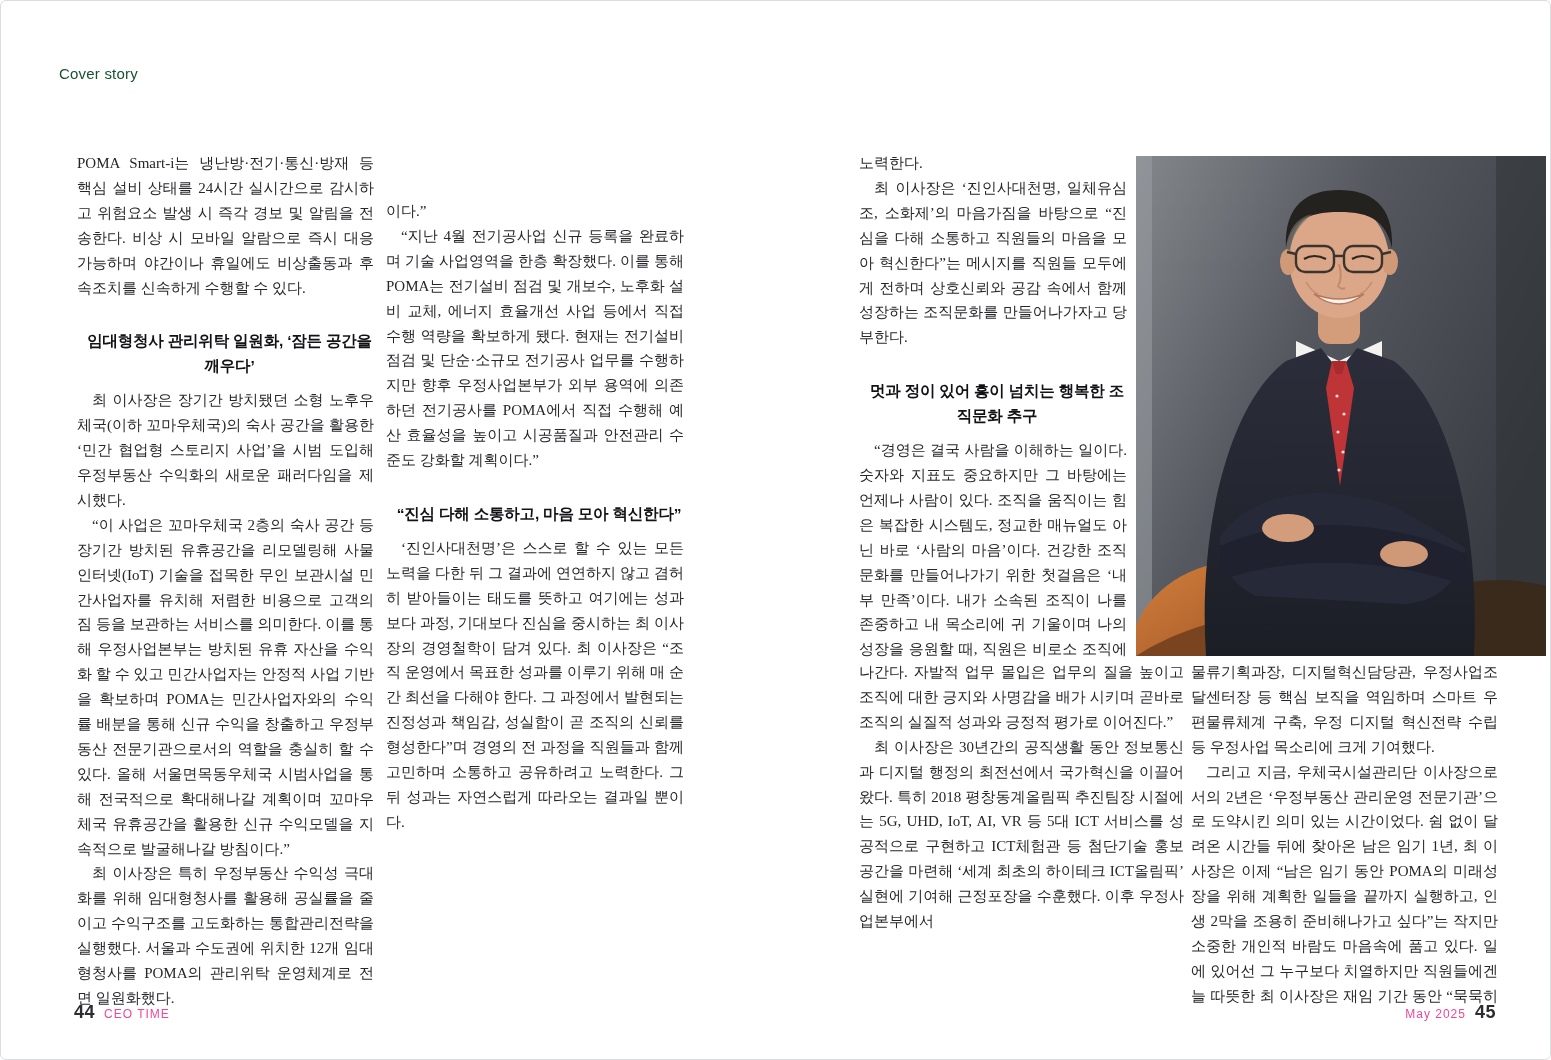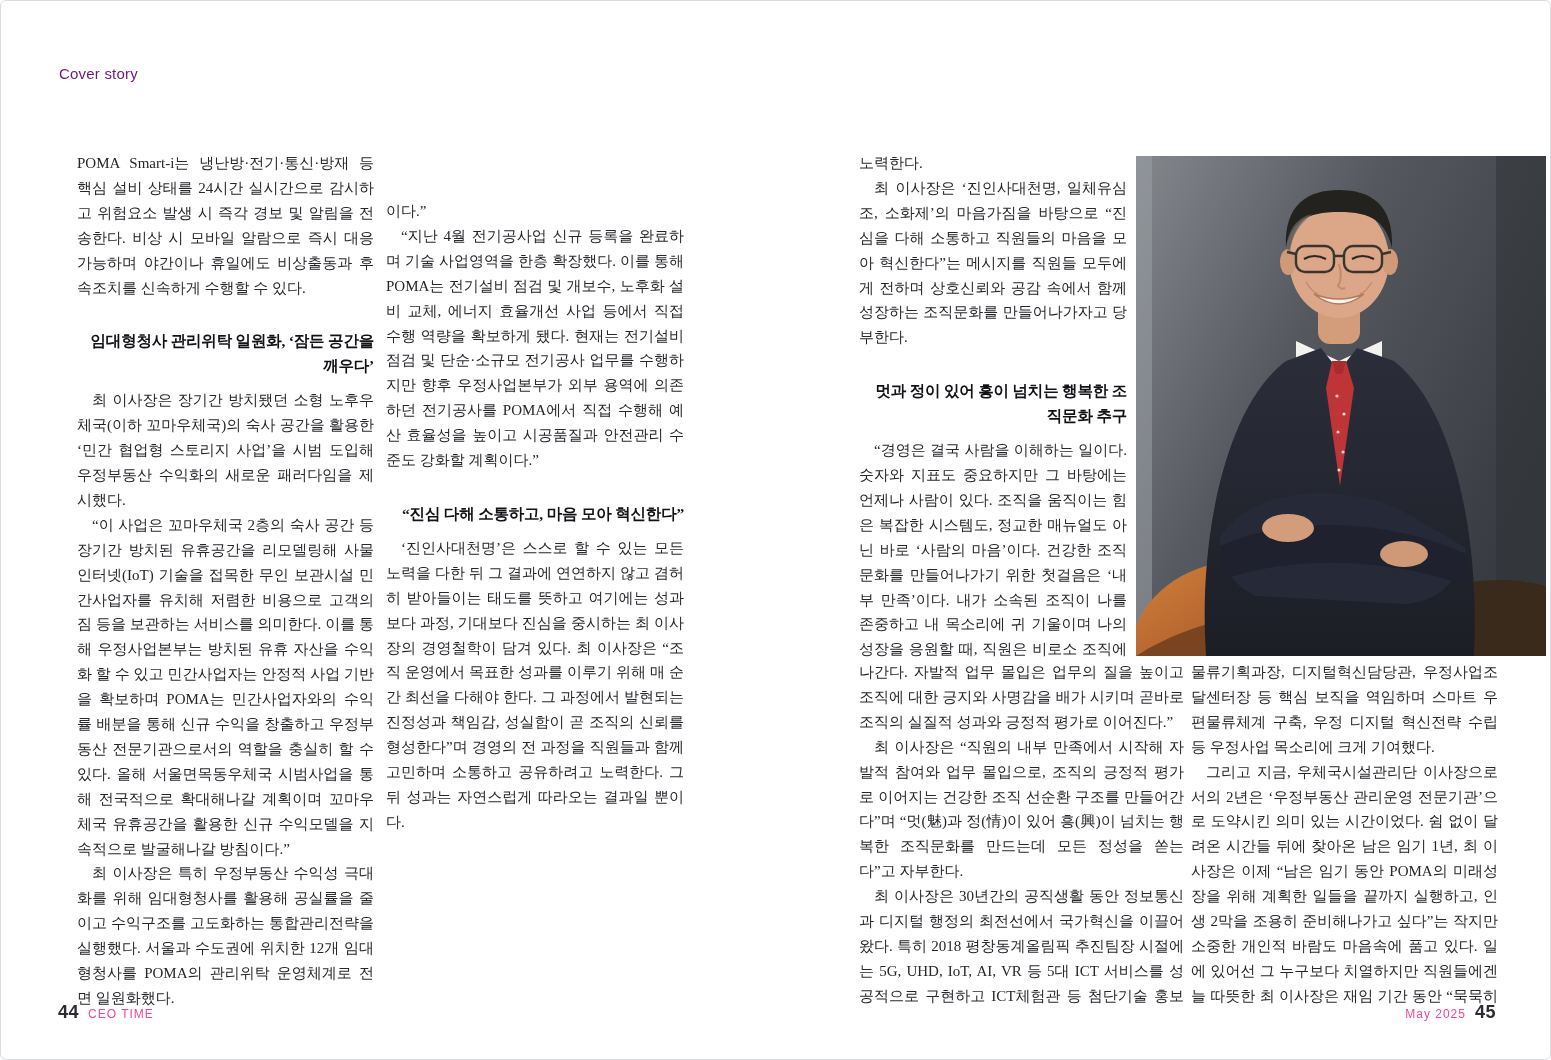--- a/index.html
+++ b/index.html
@@ -8,52 +8,52 @@
   .spread {
     position: absolute; left: 0; top: 0; width: 1551px; height: 1060px;
     background: #ffffff; border: 1px solid #d9dde0; border-radius: 6px;
     overflow: hidden;
     font-family: "Liberation Serif", "DejaVu Serif", serif;
     color: #26262b;
   }
   .kicker {
     position: absolute; left: 58px; top: 64px;
     font-family: "Liberation Sans", "DejaVu Sans", sans-serif;
-    font-size: 15px; color: #701a75; letter-spacing: 0.2px;
+    font-size: 15px; color: #14532d; letter-spacing: 0.2px;
   }
   .col {
     position: absolute; top: 150px;
     font-size: 15px; line-height: 24.9px; text-align: justify;
     overflow: hidden;
   }
   .col p { text-align: justify; }
   .col p.indent { text-indent: 1em; }
   .subhead {
-    font-family: Liberation Serif, serif;
+    font-family: Liberation Sans, sans-serif;
     font-weight: bold; font-size: 15.5px; color: #111116;
     padding-left: 8px; margin-top: 29px; margin-bottom: 9px;
-    text-align: right; letter-spacing: -0.2px;
+    text-align: center; letter-spacing: -0.2px;
   }
   #col1 { left: 57px;  width: 297px; height: 860px; margin-left: 19px; }
   #col2 { left: 385px; width: 298px; height: 860px; margin-top: 48px; }
   #col3 { left: 858px; width: 268px; height: 506px; }
   #col3b { left: 858px; top: 659px; width: 325px; height: 350px; }
   #col4 { left: 1190px; top: 659px; width: 307px; height: 350px; }
   
   .photo {
     position: absolute; left: 1135px; top: 155px; width: 410px; height: 500px;
     background: linear-gradient(115deg, #7b7e83 0%, #5d6066 38%, #46494f 70%, #3a3d42 100%);
     overflow: hidden;
   }
   .photo svg { display: block; }
   
   .footer {
     position: absolute; bottom: 36px;
     font-family: "Liberation Sans", "DejaVu Sans", sans-serif;
-    color: #2c2c33; display: flex; align-items: baseline; gap: 9px;
+    color: #2c2c33; display: flex; align-items: baseline; gap: 9px; margin-left: 16px;
   }
   .footer .pageno { font-size: 18px; font-weight: bold; letter-spacing: 0.5px; }
   .footer .mag    { font-size: 12px; letter-spacing: 1px; color: #ec4899; }
   #footer-left  { left: 57px; }
   #footer-right { right: 54px; }
 </style>
 </head>
 <body>
 
 <div class="spread">
@@ -159,21 +159,20 @@
 
           <path d="M178,138 Q203,158 228,138 Q203,148 178,138 Z" fill="#f6f3ef" stroke="#b5785c" stroke-width="1.5"></path>
           <path d="M170,126 q6,10 12,12 M236,126 q-6,10 -12,12" stroke="#c08b6c" stroke-width="1.4" fill="none"></path>
         </g>
       </g>
     </svg>
   </div>
 
   <div class="col" id="col3b">
     <p>나간다. 자발적 업무 몰입은 업무의 질을 높이고 조직에 대한 긍지와 사명감을 배가 시키며 곧바로 조직의 실질적 성과와 긍정적 평가로 이어진다.”</p>
-    <p class="indent">최 이사장은 “직원의 내부 만족에서 시작해 자발적 참여와 업무 몰입으로, 조직의 긍정적 평가로 이어지는 건강한 조직 선순환 구조를 만들어간다”며 “멋(魅)과 정(情)이 있어 흥(興)이 넘치는 행복한 조직문화를 만드는데 모든 정성을 쏟는다”고 자부한다.</p>
     <p class="indent">최 이사장은 30년간의 공직생활 동안 정보통신과 디지털 행정의 최전선에서 국가혁신을 이끌어왔다. 특히 2018 평창동계올림픽 추진팀장 시절에는 5G, UHD, IoT, AI, VR 등 5대 ICT 서비스를 성공적으로 구현하고 ICT체험관 등 첨단기술 홍보공간을 마련해 ‘세계 최초의 하이테크 ICT올림픽’ 실현에 기여해 근정포장을 수훈했다. 이후 우정사업본부에서</p>
   </div>
 
   <div class="col" id="col4">
     <p>물류기획과장, 디지털혁신담당관, 우정사업조달센터장 등 핵심 보직을 역임하며 스마트 우편물류체계 구축, 우정 디지털 혁신전략 수립 등 우정사업 목소리에 크게 기여했다.</p>
     <p class="indent">그리고 지금, 우체국시설관리단 이사장으로서의 2년은 ‘우정부동산 관리운영 전문기관’으로 도약시킨 의미 있는 시간이었다. 쉼 없이 달려온 시간들 뒤에 찾아온 남은 임기 1년, 최 이사장은 이제 “남은 임기 동안 POMA의 미래성장을 위해 계획한 일들을 끝까지 실행하고, 인생 2막을 조용히 준비해나가고 싶다”는 작지만 소중한 개인적 바람도 마음속에 품고 있다. 일에 있어선 그 누구보다 치열하지만 직원들에겐 늘 따뜻한 최 이사장은 재임 기간 동안 “묵묵히 본인의 자리에서 최선을 다하고, 함께 노력하는 우리 POMA 직원들에게 존경과 격려의 마음을 전달하고 싶다”고 덧붙인다.</p>
 
   </div>
 
   <div class="footer" id="footer-left">

